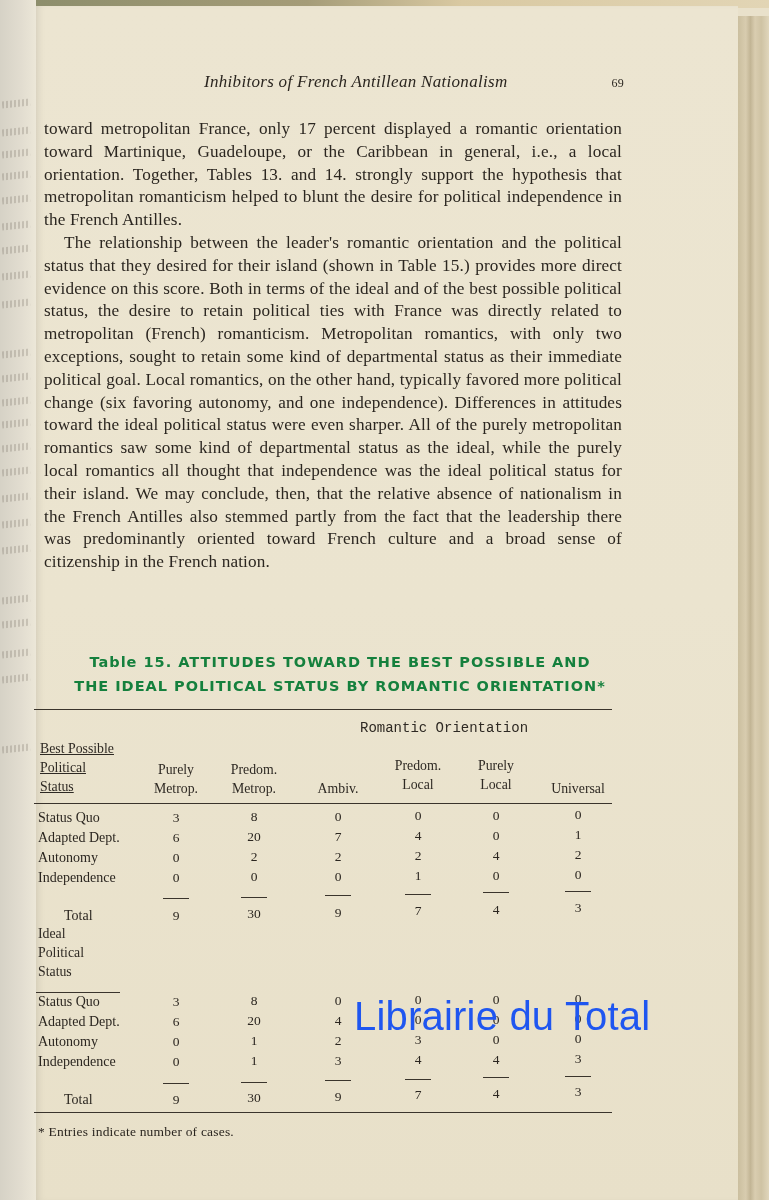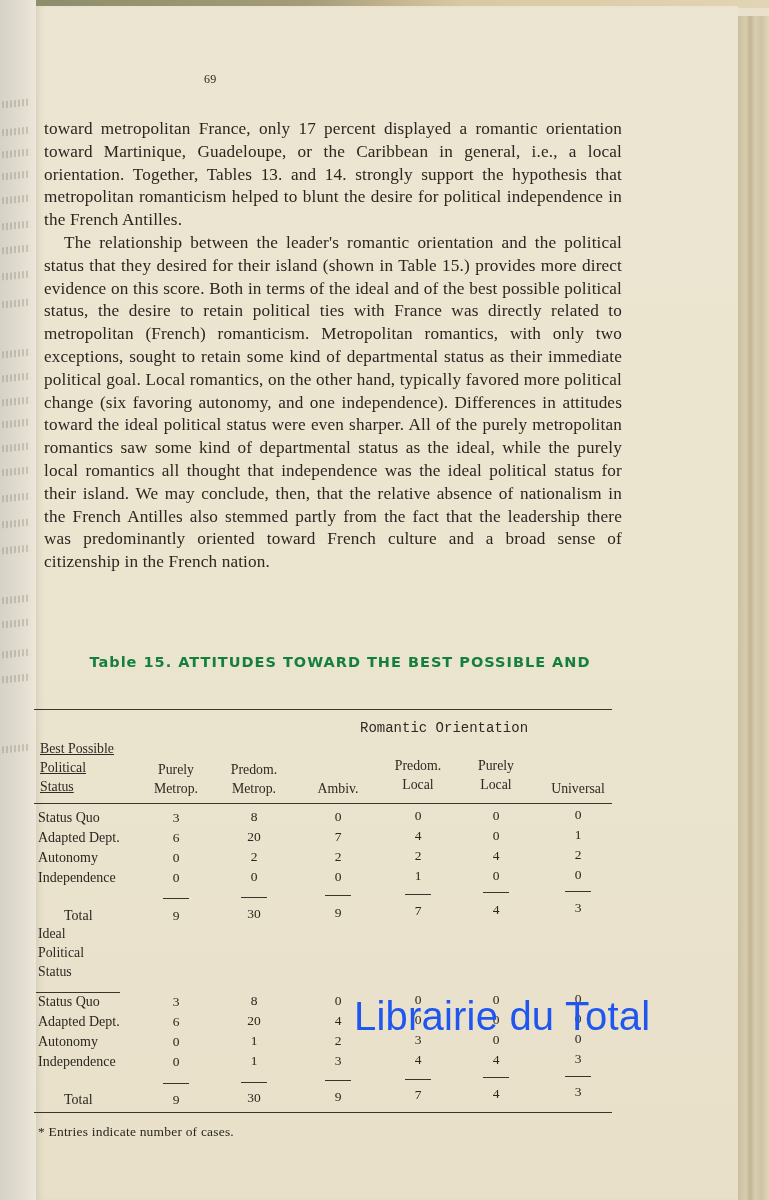--- a/index.html
+++ b/index.html
@@ -95,30 +95,32 @@
     <div class="ghost" style="top: 620px;"></div>
     <div class="ghost" style="top: 650px;"></div>
     <div class="ghost" style="top: 675px;"></div>
     <div class="ghost" style="top: 745px;"></div>
   </div>
 <div class="spine"></div>
 
 <div class="page"></div>
 
 <div class="running-head">
+  <span>Inhibitors of French Antillean Nationalism</span>
   <span class="num">69</span>
 </div>
 
 <div class="body-text">
   <p>toward metropolitan France, only 17 percent displayed a romantic orientation toward Martinique, Guadeloupe, or the Caribbean in general, i.e., a local orientation. Together, Tables 13. and 14. strongly support the hypothesis that metropolitan romanticism helped to blunt the desire for political independence in the French Antilles.</p>
   <p class="indent">The relationship between the leader's romantic orientation and the political status that they desired for their island (shown in Table 15.) provides more direct evidence on this score. Both in terms of the ideal and of the best possible political status, the desire to retain political ties with France was directly related to metropolitan (French) romanticism. Metropolitan romantics, with only two exceptions, sought to retain some kind of departmental status as their immediate political goal. Local romantics, on the other hand, typically favored more political change (six favoring autonomy, and one independence). Differences in attitudes toward the ideal political status were even sharper. All of the purely metropolitan romantics saw some kind of departmental status as the ideal, while the purely local romantics all thought that independence was the ideal political status for their island. We may conclude, then, that the relative absence of nationalism in the French Antilles also stemmed partly from the fact that the leadership there was predominantly oriented toward French culture and a broad sense of citizenship in the French nation.</p>
 </div>
 
 <div class="table-title">
   <div>Table 15. ATTITUDES TOWARD THE BEST POSSIBLE AND</div>
+  <div>THE IDEAL POLITICAL STATUS BY ROMANTIC ORIENTATION*</div>
 </div>
 
 <div class="rule" style="top:709px;"></div>
 
 <div class="t-text" style="left:360px; top:719px; font-size:14px;font-family:Liberation Mono, monospace;">Romantic Orientation</div>
 
 <div class="t-text" style="left:40px; top:739px;text-decoration:underline;">
   <div>Best Possible</div>
   <div>Political</div>
   <div>Status</div>

